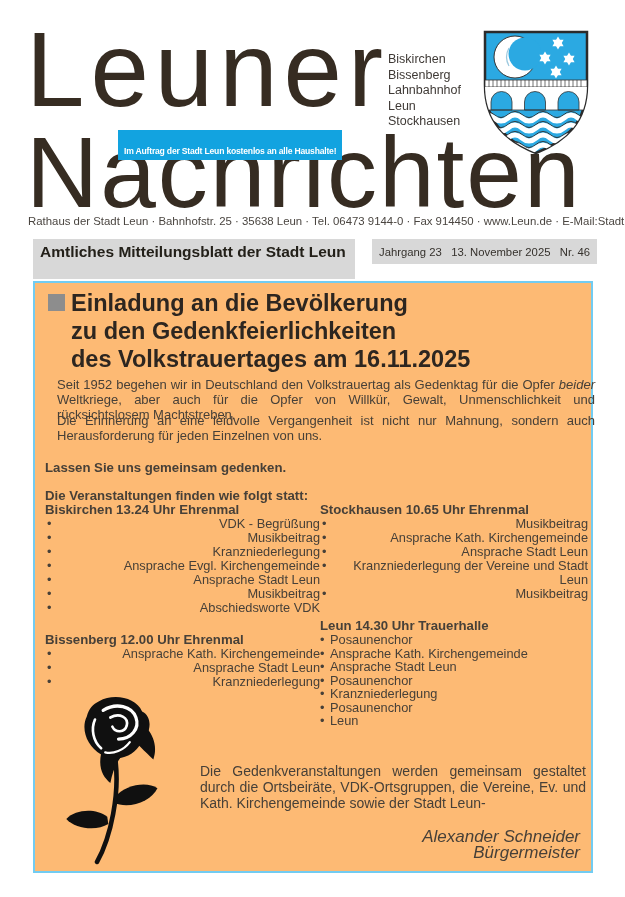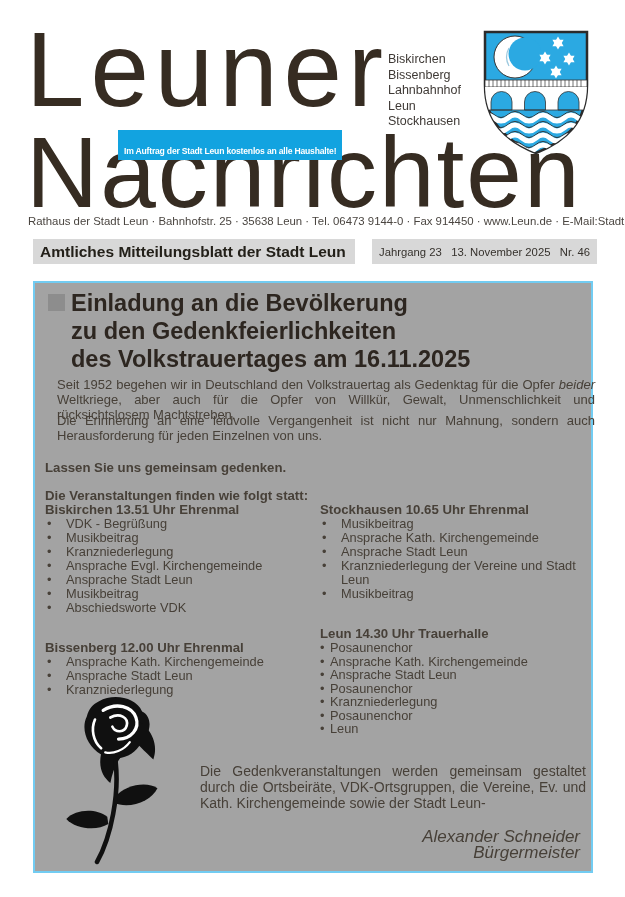--- a/index.html
+++ b/index.html
@@ -11,47 +11,47 @@
   .logo-line { position:absolute; color:#362c22; line-height:1; white-space:nowrap; font-weight:400; }
   .logo-1 { left:26px; top:17px;  font-size:105px; letter-spacing:6px; }
   .logo-2 { left:26px; top:122px; font-size:100px; letter-spacing:2px; z-index:1; }
   .districts { position:absolute; left:388px; top:52px; font-size:12.5px; line-height:15.5px; color:#3f3a36; }
   .crest { position:absolute; left:478px; top:27px; width:116px; height:132px; }
   .banner { position:absolute; left:118px; top:130px; z-index:2; background:#12a3e0; color:#fff;
             font-size:8.6px; font-weight:bold; letter-spacing:-0.2px; padding:16px 6px 4px 6px; white-space:nowrap; }
   .address { position:absolute; left:28px; top:215px; width:575px; font-size:11.4px; color:#4a4540; white-space:nowrap; }
 
   
-  .subtitle-box { position:absolute; left:33px; top:239px; width:322px; height:25px; background:#d8d8d8;
+  .subtitle-box { position:absolute; left:33px; top:239px; width:322px; height:40px; background:#d8d8d8;
                   font-size:15.5px; font-weight:bold; color:#232019; line-height:25px; padding-left:7px; white-space:nowrap; }
   .issue-box { position:absolute; left:372px; top:239px; width:225px; height:25px; background:#d8d8d8;
                display:flex; align-items:center; justify-content:space-between; padding:11px 7px;
                font-size:11.3px; color:#35312c; white-space:nowrap; }
 
   
   .article-box { position:absolute; left:33px; top:281px; width:560px; height:592px;
-                 border:2px solid #72ccf2; background:#a3a3a3; }
+                 border:2px solid #72ccf2; background:#fdba74; }
   .title-bullet { position:absolute; left:13px; top:11px; width:17px; height:17px; background:#8d8d8d; }
   .article-title { position:absolute; left:36px; top:6px; font-size:23.5px; font-weight:bold;
                    line-height:28px; color:#2d2620; }
   .para { position:absolute; left:22px; width:538px; font-size:13px; line-height:15px; color:#474038; text-align:justify; }
   .para-1 { top:94px; }
   .para-2 { top:130px; }
   .italic { font-style: italic; }
 
   .col { position:absolute; font-size:12.8px; color:#474038; }
   .col-left  { left:10px;  top:178px; width:275px; }
   .col-right { left:285px; top:220px; width:268px; }
   .lead { font-weight:bold; font-size:13.2px; line-height:14px; margin-bottom:14px; }
   .sched-intro { font-weight:bold; font-size:13.2px; line-height:14px; }
   .event-title { font-weight:bold; font-size:13.2px; line-height:14px; }
-  .mt { margin-top:26px; }
+  .mt { margin-top:18px; }
   ul.ev { list-style:none; }
   ul.ev li { position:relative; line-height:14px; }
-  ul.ev.wide li { padding-left:21px; }
+  ul.ev.wide li { padding-left:21px;text-align:right; }
   ul.ev.wide li::before { content:"\2022"; position:absolute; left:2px; }
   ul.ev.tight li { padding-left:10px; line-height:13.5px; }
   ul.ev.tight li::before { content:"\2022"; position:absolute; left:0px; }
 
   .rose { position:absolute; left:23px; top:412px; width:118px; height:172px; }
   .closing { position:absolute; left:165px; top:480px; width:386px; font-size:14px; line-height:16px;
              color:#474038; text-align:justify; }
   .signature { position:absolute; right:11px; top:546px; text-align:right; font-style:italic;
                font-size:17px; line-height:15.5px; color:#474038; }
 </style>
@@ -144,21 +144,21 @@
     </div>
 
     <p class="para para-1"><span>Seit 1952 begehen wir in Deutschland den Volkstrauertag als Gedenktag für die Opfer </span><span class="italic">beider</span><span> Weltkriege, aber auch für die Opfer von Willkür, Gewalt, Unmenschlichkeit und rücksichtslosem Machtstreben.</span></p>
 
     <p class="para para-2">Die Erinnerung an eine leidvolle Vergangenheit ist nicht nur Mahnung, sondern auch Herausforderung für jeden Einzelnen von uns.</p>
 
     <div class="col col-left">
       <div class="lead">Lassen Sie uns gemeinsam gedenken.</div>
       <div class="sched-intro">Die Veranstaltungen finden wie folgt statt:</div>
 
-      <div class="event-title">Biskirchen 13.51 Uhr Ehrenmal</div>
+      <div class="event-title">Biskirchen 13.24 Uhr Ehrenmal</div>
       <ul class="ev wide">
         <li>VDK - Begrüßung</li>
         <li>Musikbeitrag</li>
         <li>Kranzniederlegung</li>
         <li>Ansprache Evgl. Kirchengemeinde</li>
         <li>Ansprache Stadt Leun</li>
         <li>Musikbeitrag</li>
         <li>Abschiedsworte VDK</li>
       </ul>
 

